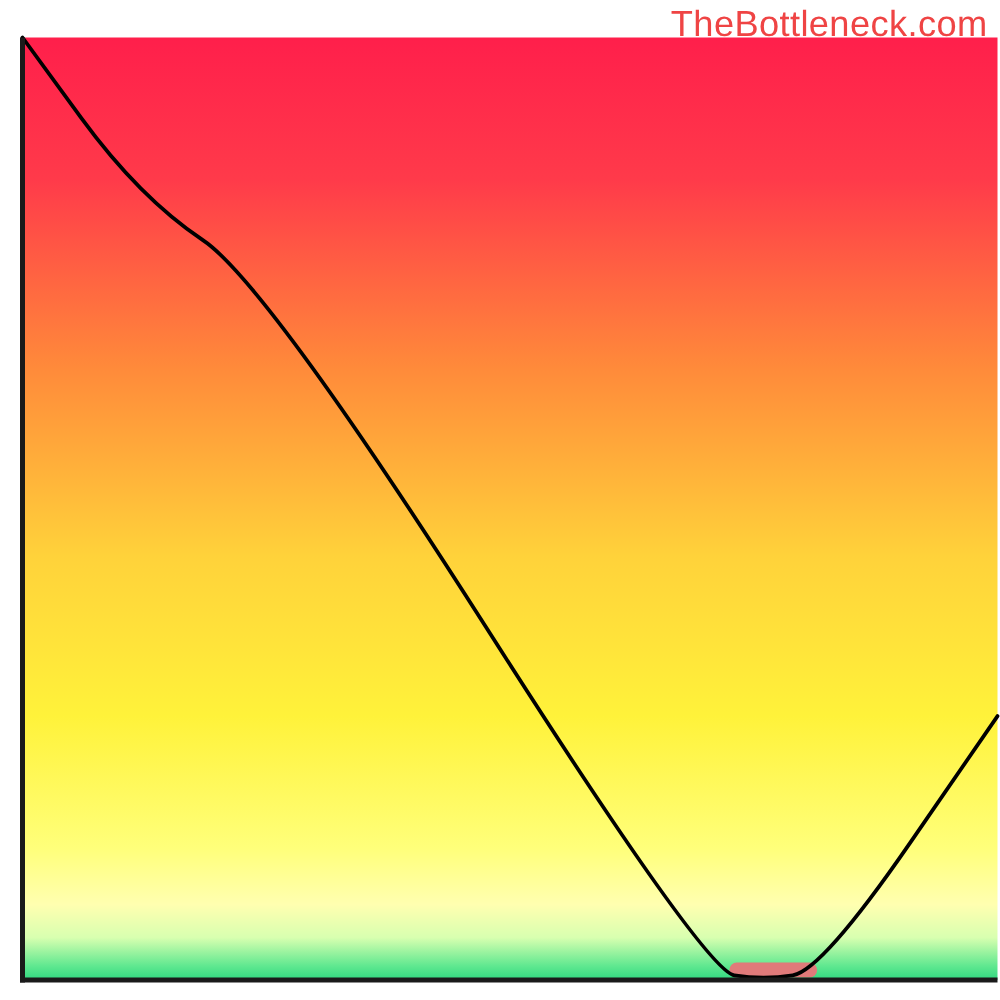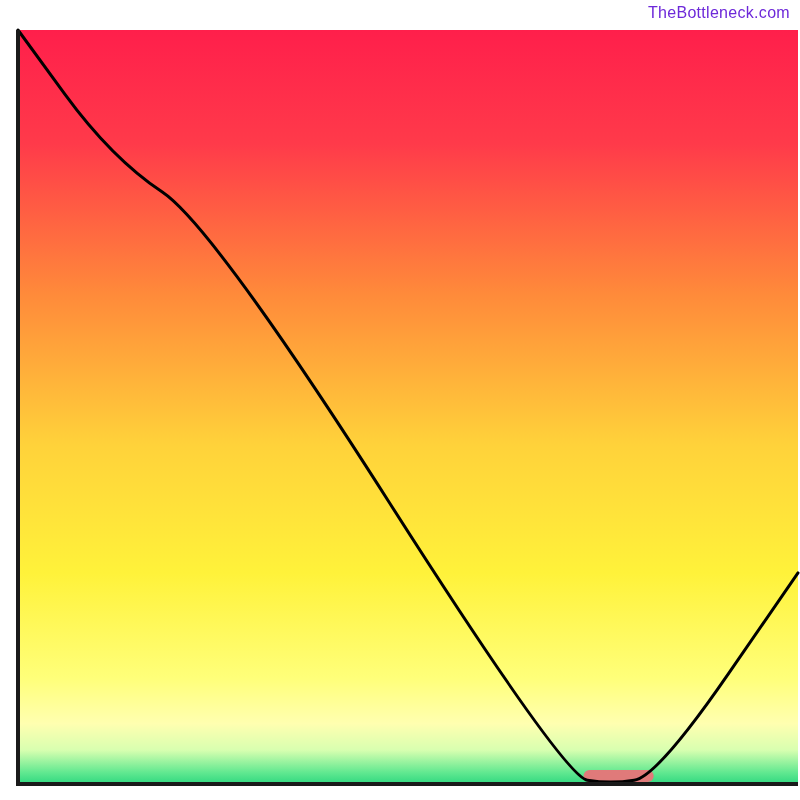--- a/index.html
+++ b/index.html
@@ -12,23 +12,23 @@
   }
   #wrap {
     position: relative;
     width: 800px;
     height: 800px;
   }
   #watermark {
     position: absolute;
     top: 4px;
     right: 10px;
-    font-size: 16px;
+    font-size: 29px;
     font-weight: 500;
-    color: #6d28d9;
+    color: #ef4444;
     letter-spacing: 0.3px;
   }
   svg {
     display: block;
   }
 </style>
 </head>
 <body>
 
 <div id="wrap">

